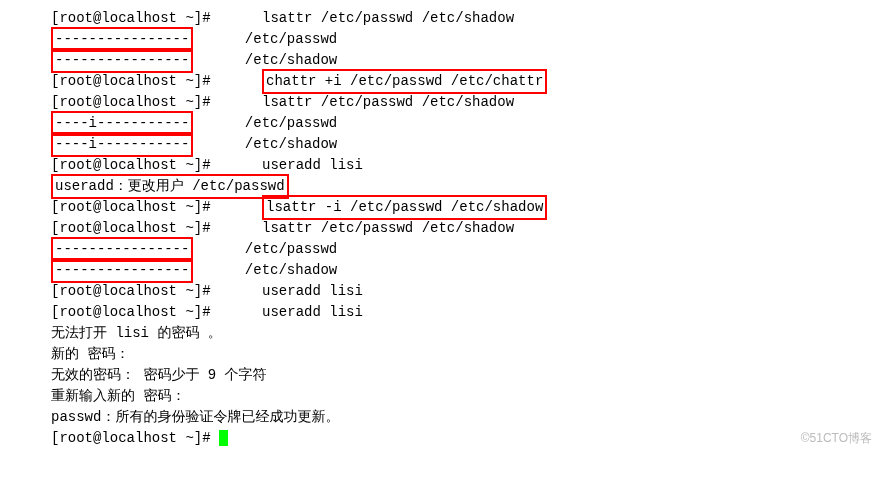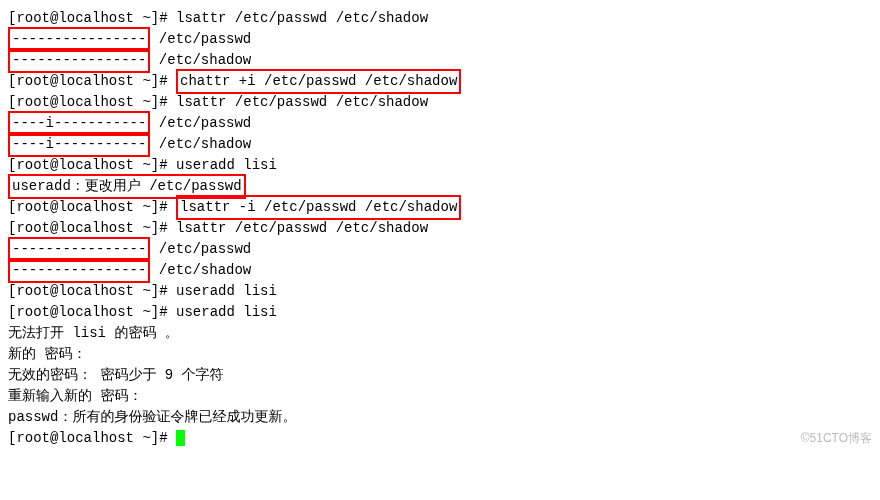--- a/index.html
+++ b/index.html
@@ -33,29 +33,29 @@
       vertical-align: middle;
     }
     .watermark {
       position: absolute;
       right: 8px;
       bottom: 8px;
       color: #bbbbbb;
       font-family: sans-serif;
       font-size: 12px;
     }
-    span.seg { white-space: pre; }
+    span.seg { white-space: pre; margin-left: 43px; }
   </style>
 </head>
 <body>
 
 <div class="line"><span class="seg">[root@localhost ~]# </span><span class="seg">lsattr /etc/passwd /etc/shadow</span></div>
 <div class="line"><span class="box-red seg">----------------</span><span class="seg"> /etc/passwd</span></div>
 <div class="line"><span class="box-red seg">----------------</span><span class="seg"> /etc/shadow</span></div>
-<div class="line"><span class="seg">[root@localhost ~]# </span><span class="box-red seg">chattr +i /etc/passwd /etc/shadow</span></div>
+<div class="line"><span class="seg">[root@localhost ~]# </span><span class="box-red seg">chattr +i /etc/passwd /etc/chattr</span></div>
 <div class="line"><span class="seg">[root@localhost ~]# </span><span class="seg">lsattr /etc/passwd /etc/shadow</span></div>
 <div class="line"><span class="box-red seg">----i-----------</span><span class="seg"> /etc/passwd</span></div>
 <div class="line"><span class="box-red seg">----i-----------</span><span class="seg"> /etc/shadow</span></div>
 <div class="line"><span class="seg">[root@localhost ~]# </span><span class="seg">useradd lisi</span></div>
 <div class="line"><span class="box-red seg">useradd：更改用户 /etc/passwd</span></div>
 <div class="line"><span class="seg">[root@localhost ~]# </span><span class="box-red seg">lsattr -i /etc/passwd /etc/shadow</span></div>
 <div class="line"><span class="seg">[root@localhost ~]# </span><span class="seg">lsattr /etc/passwd /etc/shadow</span></div>
 <div class="line"><span class="box-red seg">----------------</span><span class="seg"> /etc/passwd</span></div>
 <div class="line"><span class="box-red seg">----------------</span><span class="seg"> /etc/shadow</span></div>
 <div class="line"><span class="seg">[root@localhost ~]# </span><span class="seg">useradd lisi</span></div>

